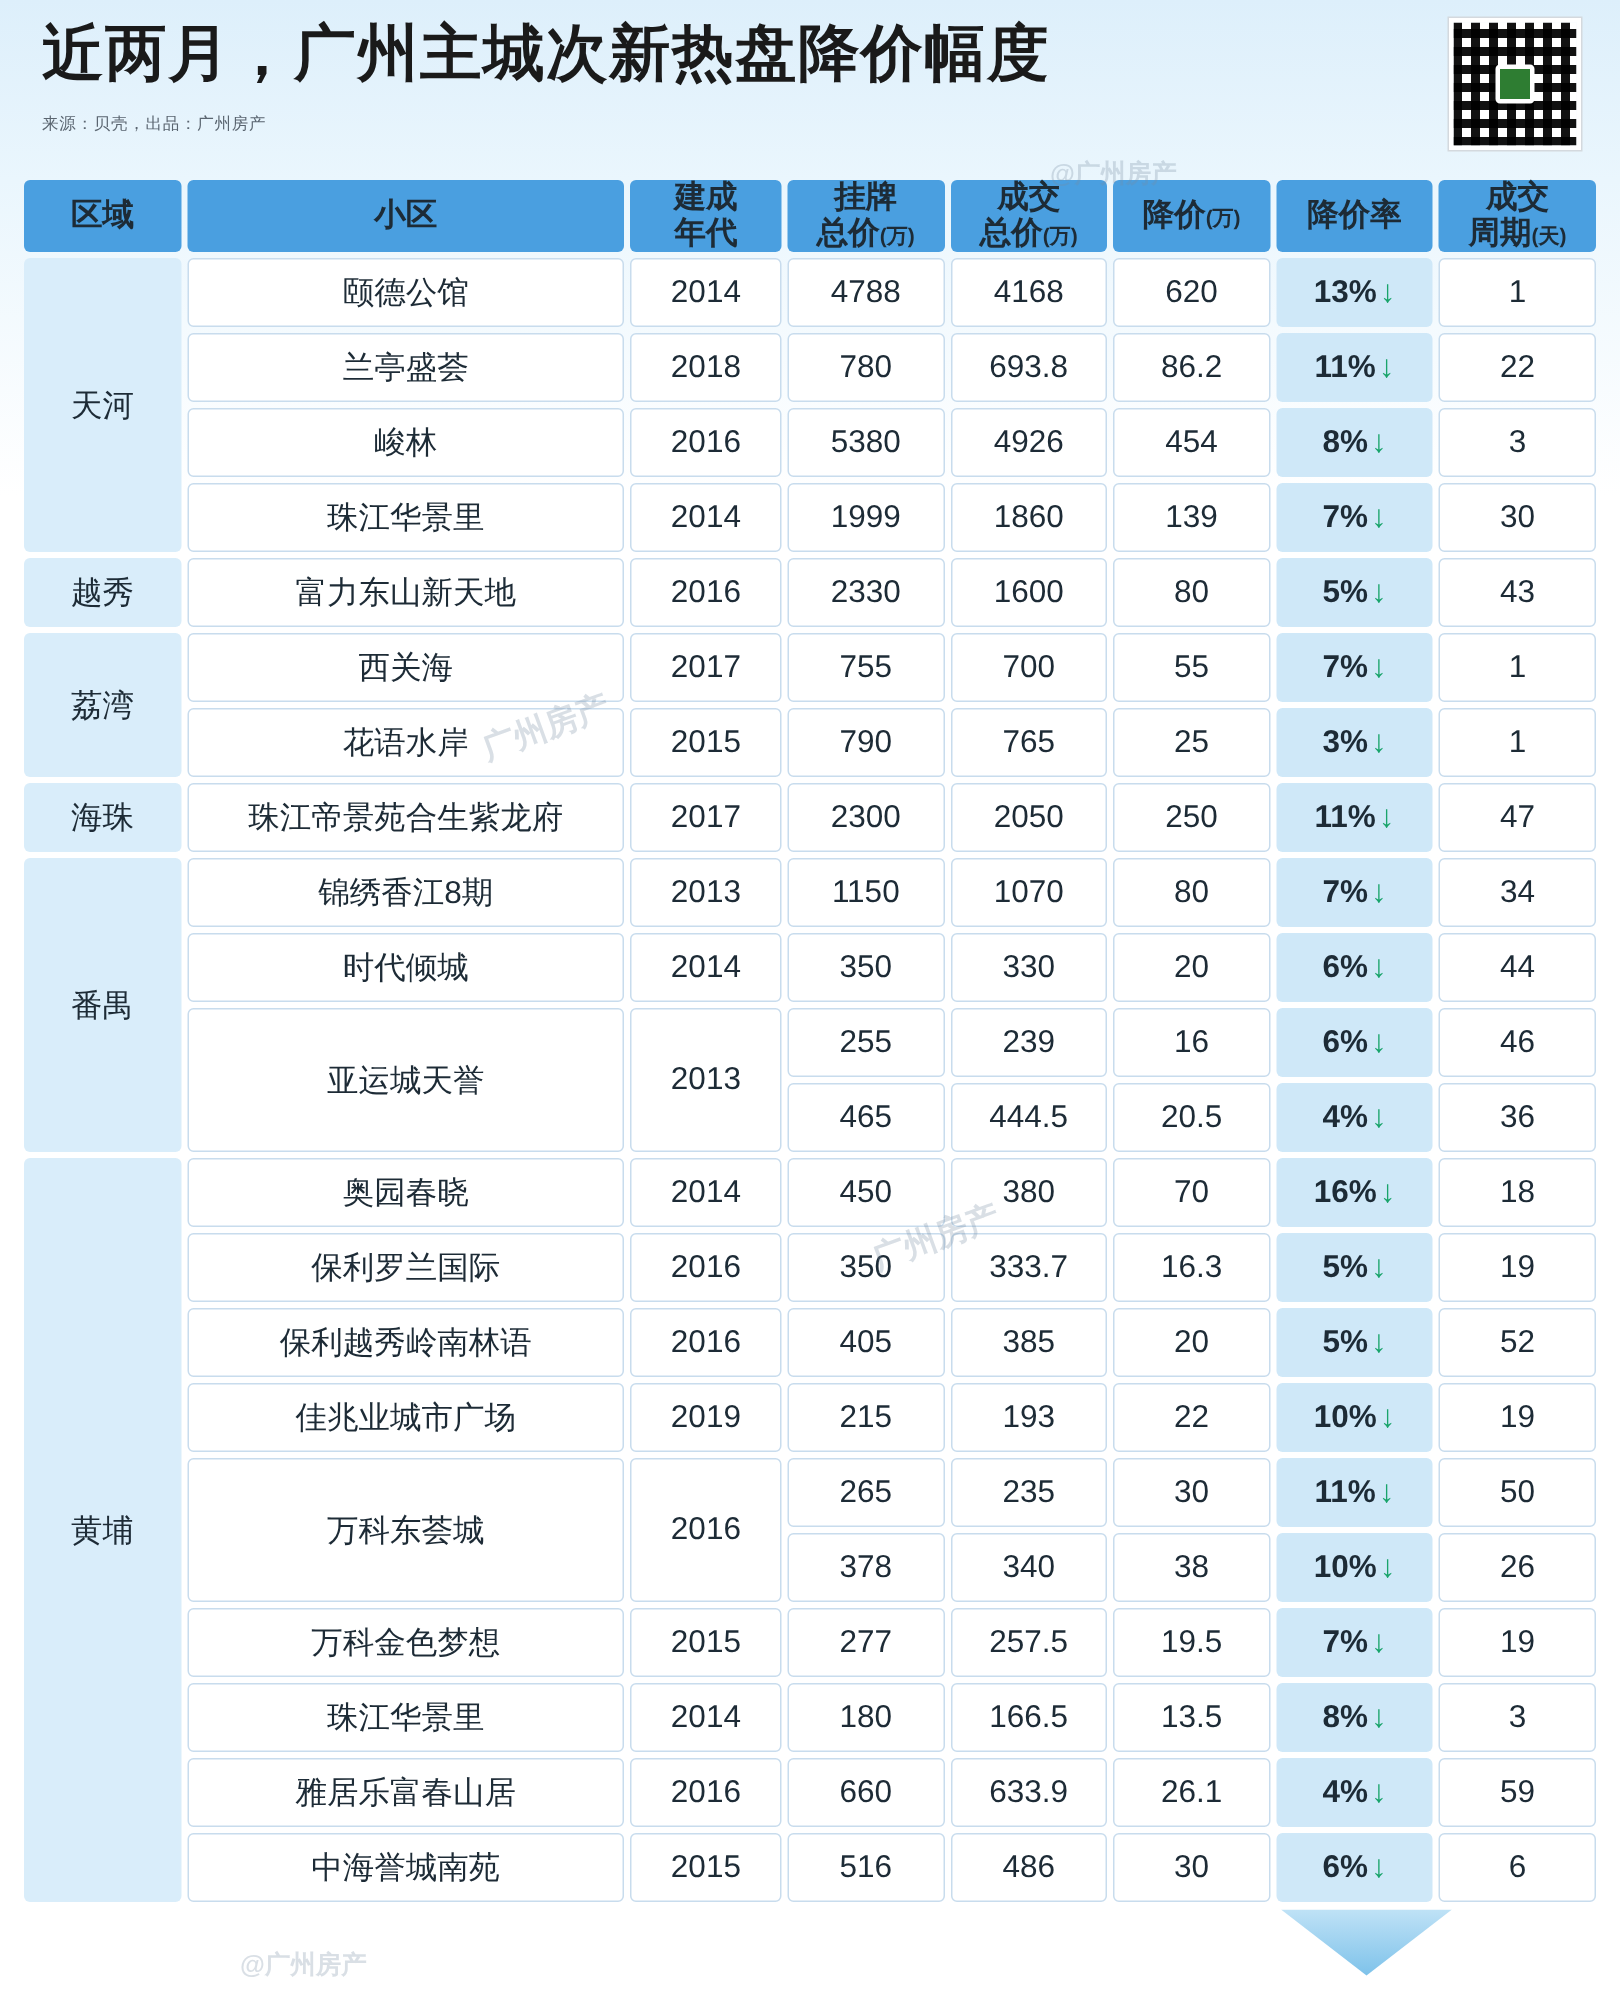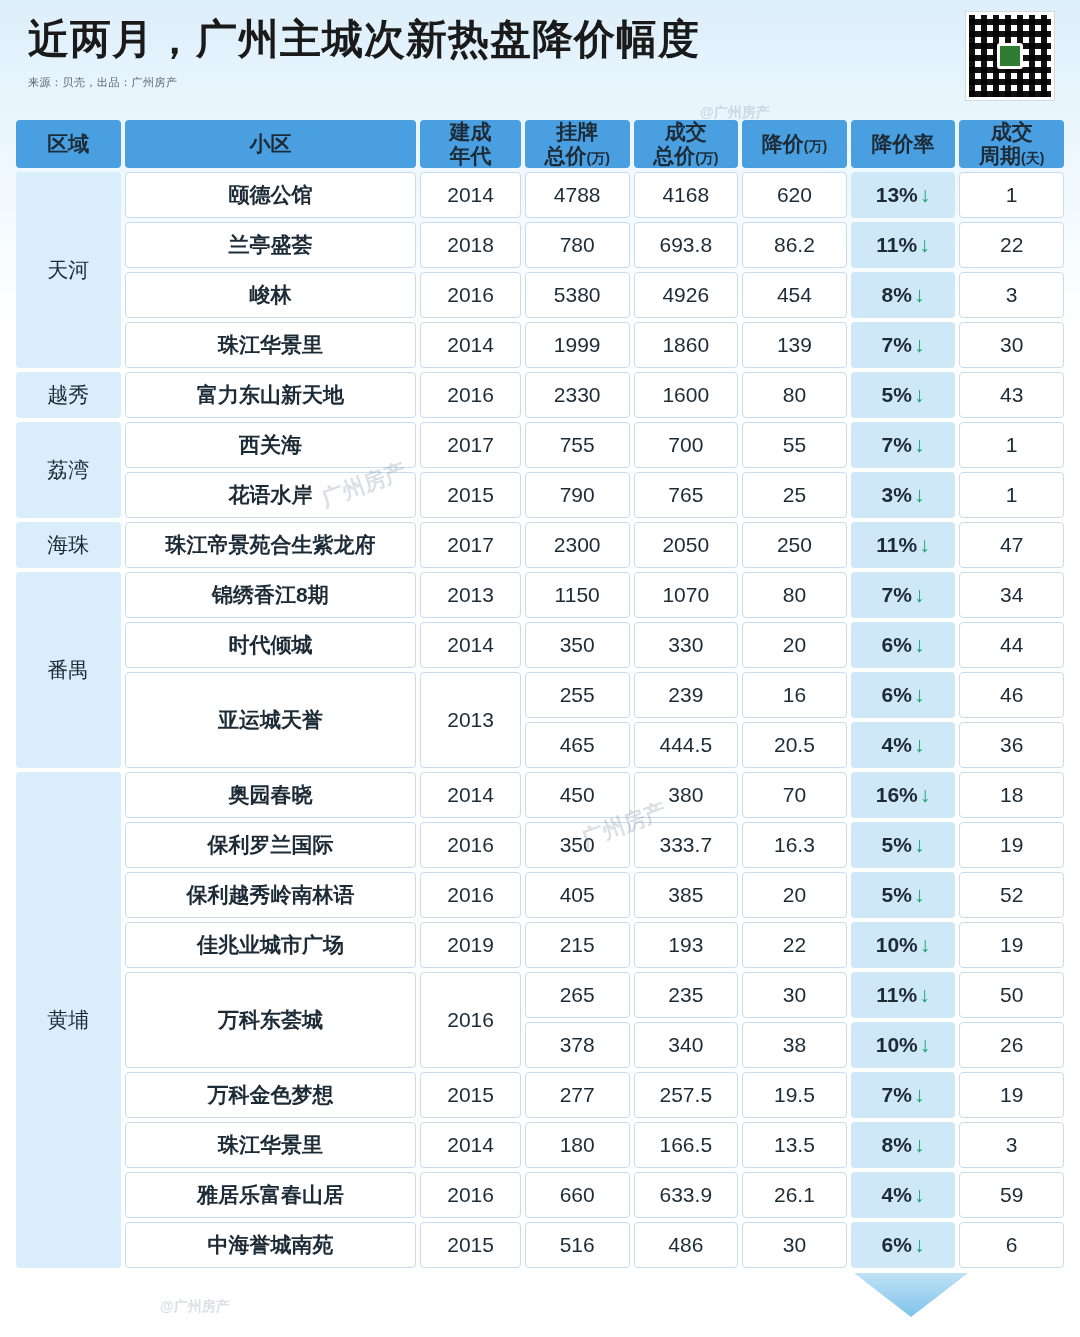--- a/index.html
+++ b/index.html
@@ -25,20 +25,21 @@
     padding: 14px 24px 0 28px;
     box-sizing: border-box;
   }
   .title {
     font-size: 41px;
     font-weight: bold;
     color: #1a1a1a;
     letter-spacing: 1px;
     line-height: 1.25;
     white-space: nowrap;
+    font-family: Liberation Mono, monospace;
   }
   .subtitle {
     margin-top: 10px;
     font-size: 11px;
     color: #5a6570;
     letter-spacing: 0.5px;
   }
   .qr {
     position: absolute;
     top: 12px;
@@ -59,21 +60,21 @@
     top: 50%;
     width: 20px;
     height: 20px;
     transform: translate(-50%, -50%);
     background: #2e7d32;
     border: 3px solid #fff;
     border-radius: 3px;
   }
   .watermark {
     position: absolute;
-    font-size: 14px;
+    font-size: 17px;
     color: rgba(120, 140, 160, 0.28);
     font-weight: bold;
     pointer-events: none;
     white-space: nowrap;
   }
   .wm1 { top: 104px; left: 700px; }
   .wm2 { top: 470px; left: 320px; transform: rotate(-20deg); font-size: 22px; }
   .wm3 { top: 810px; left: 580px; transform: rotate(-20deg); font-size: 22px; }
   .wm4 { top: 1298px; left: 160px; }
 
@@ -109,21 +110,20 @@
     background: #d9edfa;
     color: #18384f;
     font-size: 23px;
     font-weight: normal;
   }
   td.name {
     background: #ffffff;
     border: 1px solid #c8dced;
     font-size: 23px;
     color: #16242e;
-    font-weight: bold;
   }
   td.plain {
     background: #ffffff;
     border: 1px solid #c8dced;
     font-size: 22px;
     color: #16242e;
   }
   td.rate {
     background: #cfe8f8;
     font-weight: bold;

